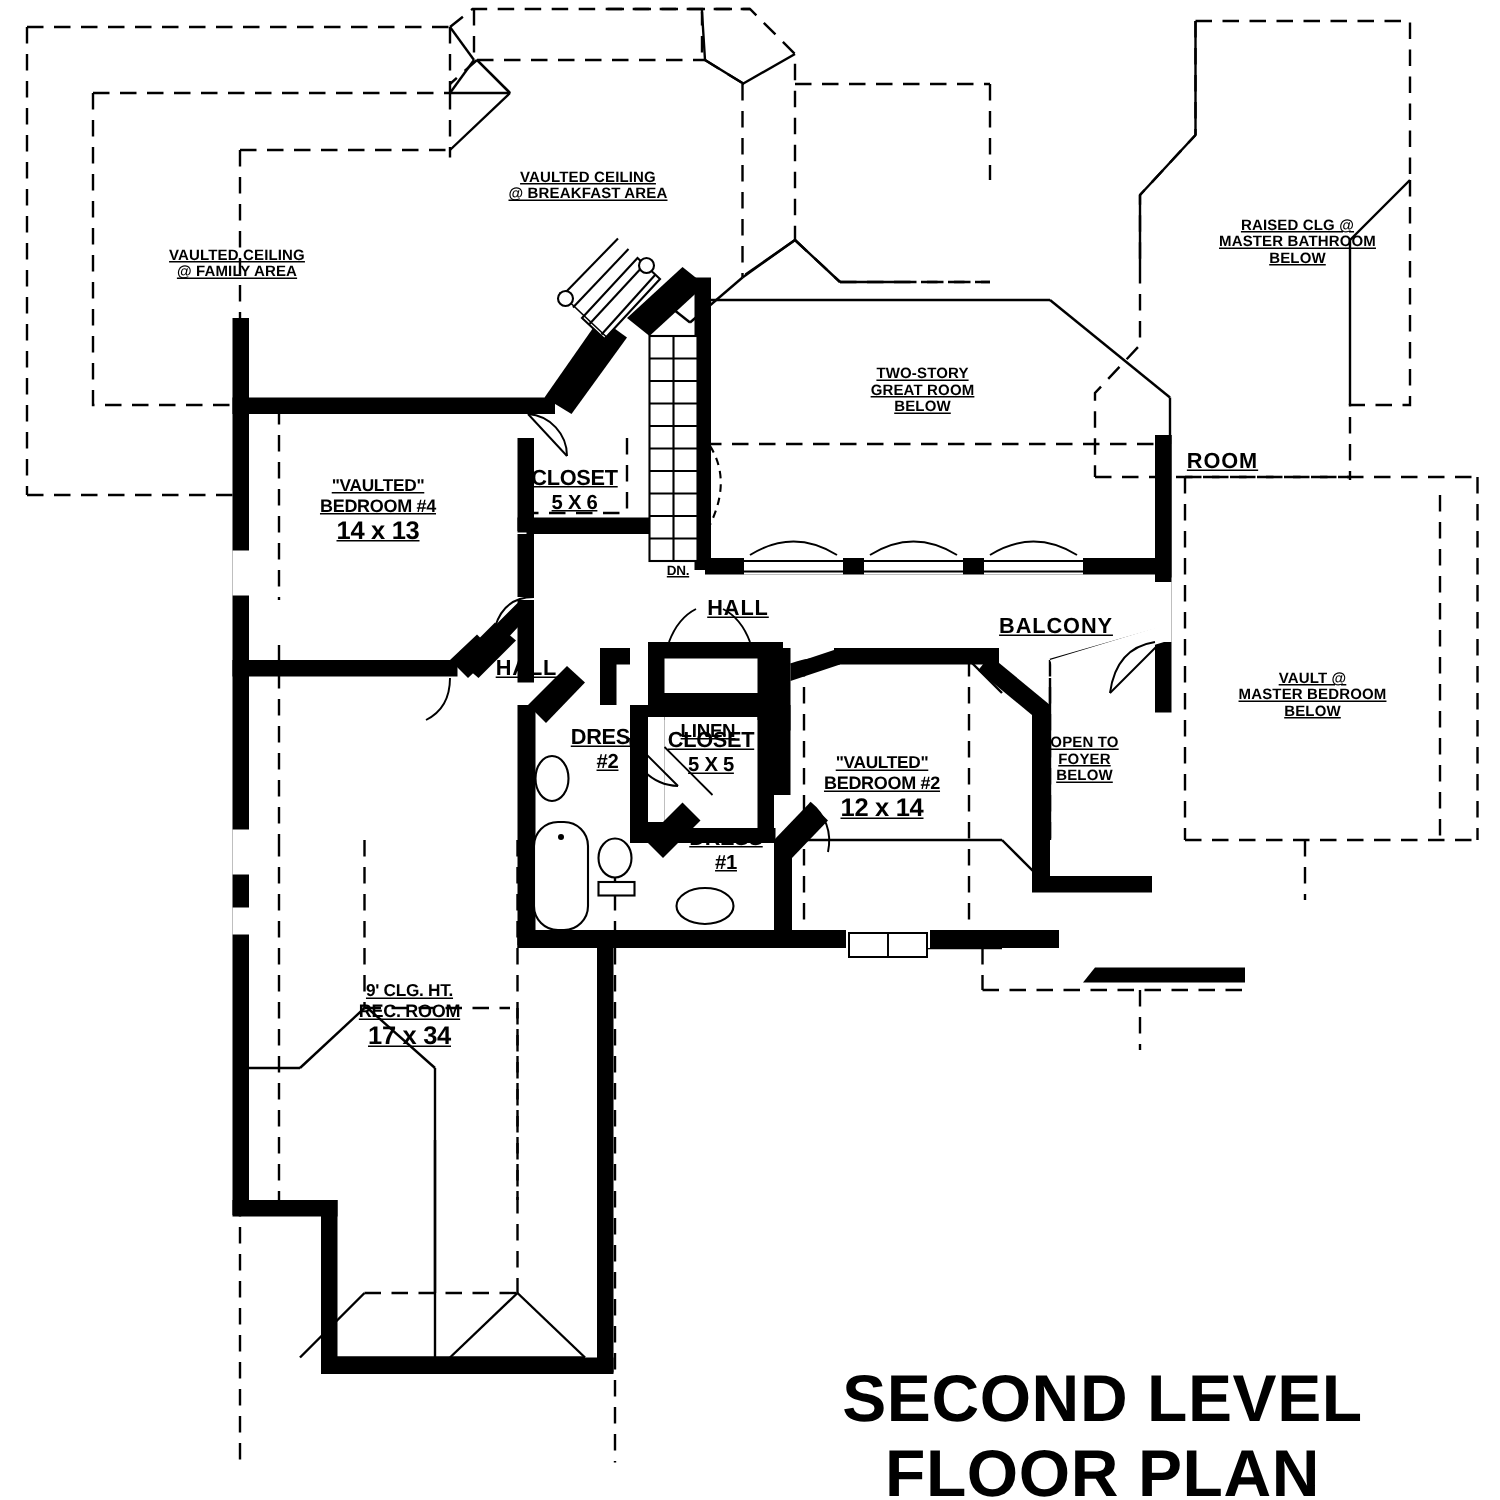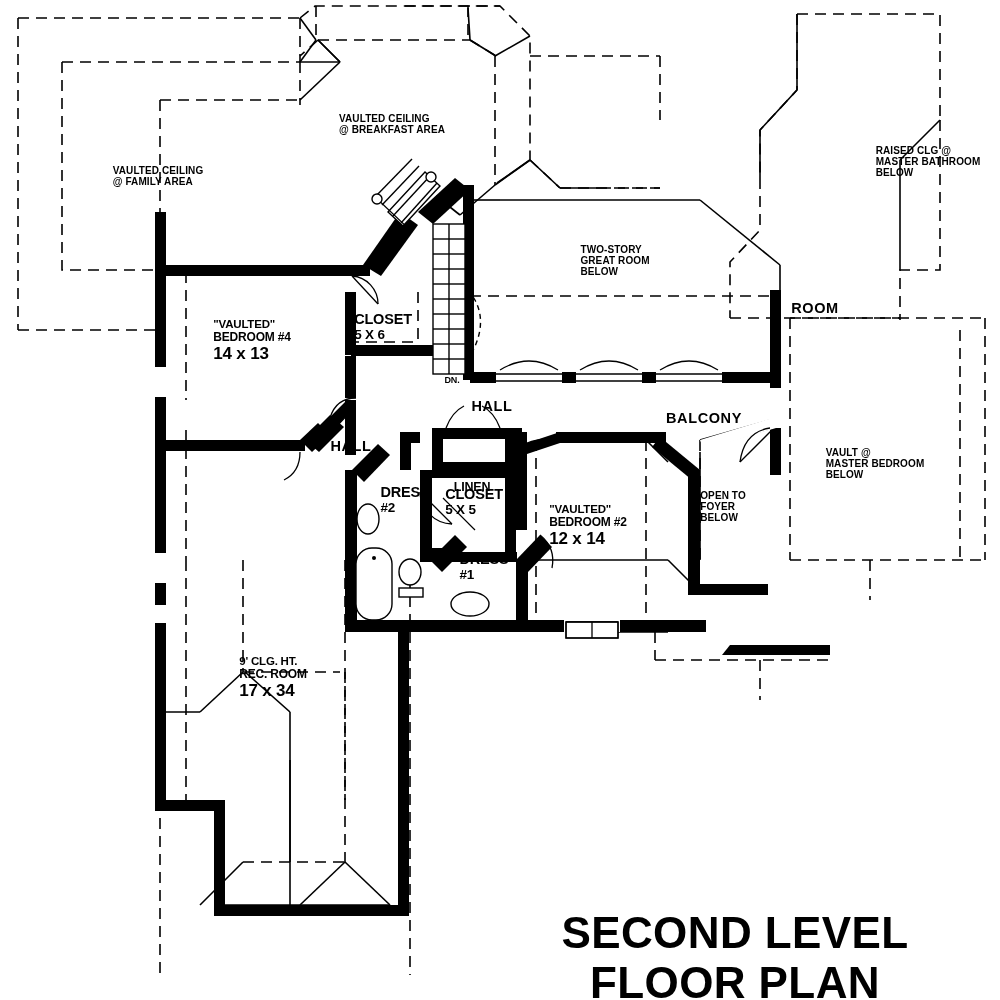--- a/index.html
+++ b/index.html
@@ -22,25 +22,27 @@
     position: absolute;
     left: 0;
     top: 0;
     width: 1000px;
     height: 1000px;
   }
   .lbl {
     position: absolute;
     color: #000000;
     font-family: "Liberation Sans", sans-serif;
+    text-align: center;
     white-space: nowrap;
     line-height: 1.12;
     font-weight: bold;
     transform: translateX(-50%);
     letter-spacing: -0.2px;
+    text-decoration: underline;
   }
   .lbl .l-line { display: block; }
   .note {
     font-size: 10px;
     font-weight: bold;
     letter-spacing: 0.1px;
   }
   .room-name {
     font-size: 12px;
     font-weight: bold;
@@ -419,21 +421,21 @@
   <div class="lbl note" style="left:158px; top:165px;">
     <span class="l-line">VAULTED CEILING</span>
     <span class="l-line">@ FAMILY AREA</span>
   </div>
 
   <div class="lbl note" style="left:392px; top:113px;">
     <span class="l-line">VAULTED CEILING</span>
     <span class="l-line">@ BREAKFAST AREA</span>
   </div>
 
-  <div class="lbl note" style="left:928px; top:145px;">
+  <div class="lbl note" style="left:865px; top:145px;">
     <span class="l-line">RAISED CLG @</span>
     <span class="l-line">MASTER BATHROOM</span>
     <span class="l-line">BELOW</span>
   </div>
 
   <div class="lbl note" style="left:615px; top:244px;">
     <span class="l-line">TWO-STORY</span>
     <span class="l-line">GREAT ROOM</span>
     <span class="l-line">BELOW</span>
   </div>

